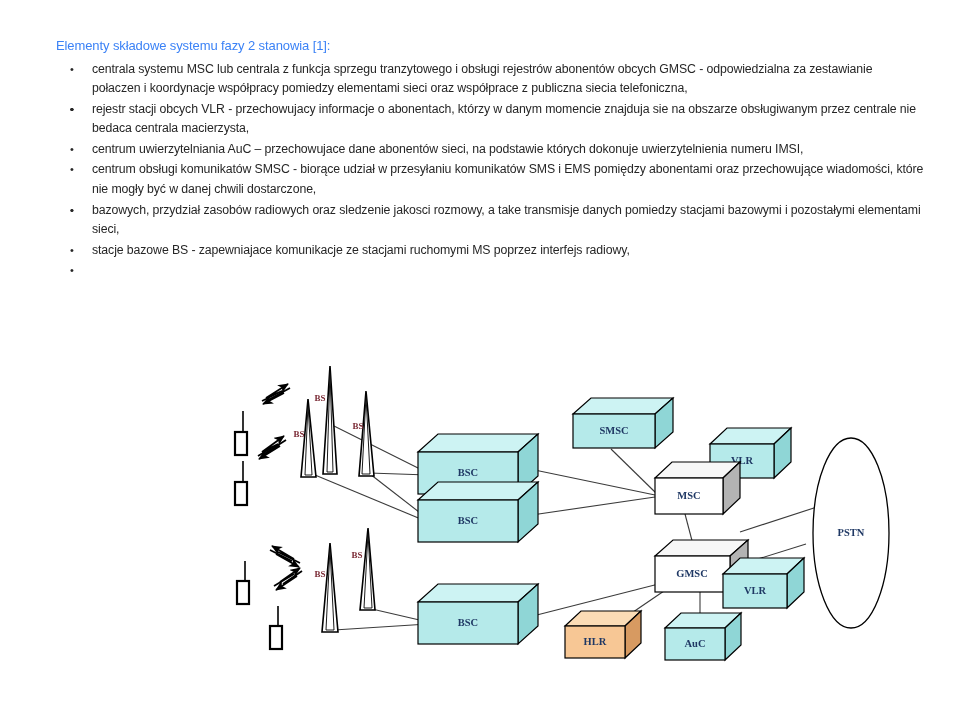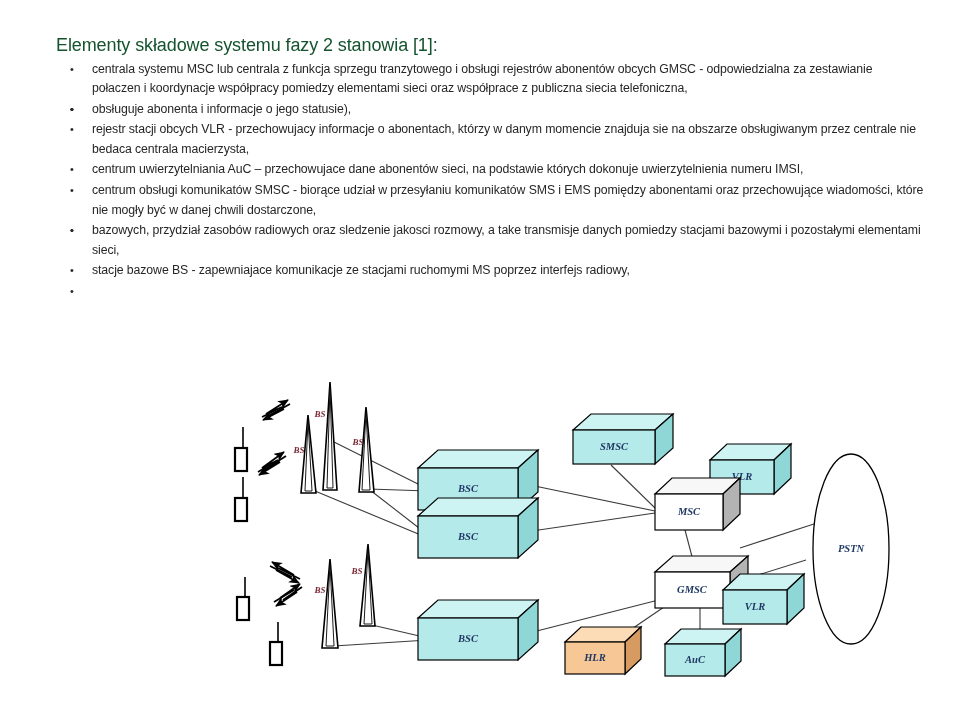--- a/index.html
+++ b/index.html
@@ -17,23 +17,23 @@
   }
 
   
   #text-block {
     position: absolute;
     left: 56px;
     top: 36px;
     width: 868px;
   }
   .intro-line {
-    font-size: 18px;
+    font-size: 13px;
     line-height: 19.5px;
-    color: #14532d;
+    color: #3b82f6;
     margin: 0 0 4px 0;
     letter-spacing: -0.1px;
   }
   .bullet-list {
     list-style: none;
     margin: 0;
     padding: 0;
   }
   .bullet-item {
     position: relative;
@@ -50,24 +50,23 @@
     top: 0;
     font-size: 11px;
     line-height: 19.6px;
     color: #262626;
   }
 
   
   #diagram {
     position: absolute;
     left: 0;
-    top: 372px;
+    top: 356px;
     width: 960px;
     height: 348px;
-    font-style: italic;
   }
   #diagram svg {
     display: block;
   }
   .box-label {
     font-family: "Liberation Serif", serif;
     font-weight: bold;
     font-size: 10.5px;
     fill: #1f3864;
     text-anchor: middle;
@@ -102,21 +101,20 @@
       <span>centrala systemu MSC lub centrala z funkcja sprzegu tranzytowego i obsługi rejestrów abonentów obcych GMSC - odpowiedzialna za zestawianie połaczen i koordynacje współpracy pomiedzy elementami sieci oraz współprace z publiczna siecia telefoniczna,</span>
     </li>
     <li class="bullet-item">
       <span class="bullet-dot">•</span>
     </li>
     <li class="bullet-item">
       <span class="bullet-dot">•</span>
     </li>
     <li class="bullet-item">
       <span class="bullet-dot">•</span>
-      <span>obsługuje abonenta i informacje o jego statusie),</span>
     </li>
     <li class="bullet-item">
       <span class="bullet-dot">•</span>
       <span>rejestr stacji obcych VLR - przechowujacy informacje o abonentach, którzy w danym momencie znajduja sie na obszarze obsługiwanym przez centrale nie bedaca centrala macierzysta,</span>
     </li>
     <li class="bullet-item">
       <span class="bullet-dot">•</span>
       <span>centrum uwierzytelniania AuC – przechowujace dane abonentów sieci, na podstawie których dokonuje uwierzytelnienia numeru IMSI,</span>
     </li>
     <li class="bullet-item">

